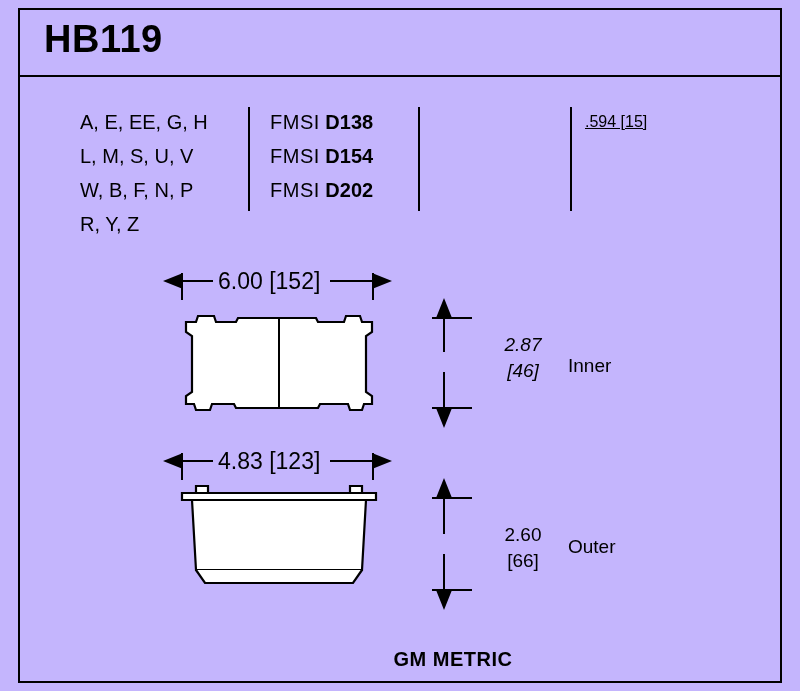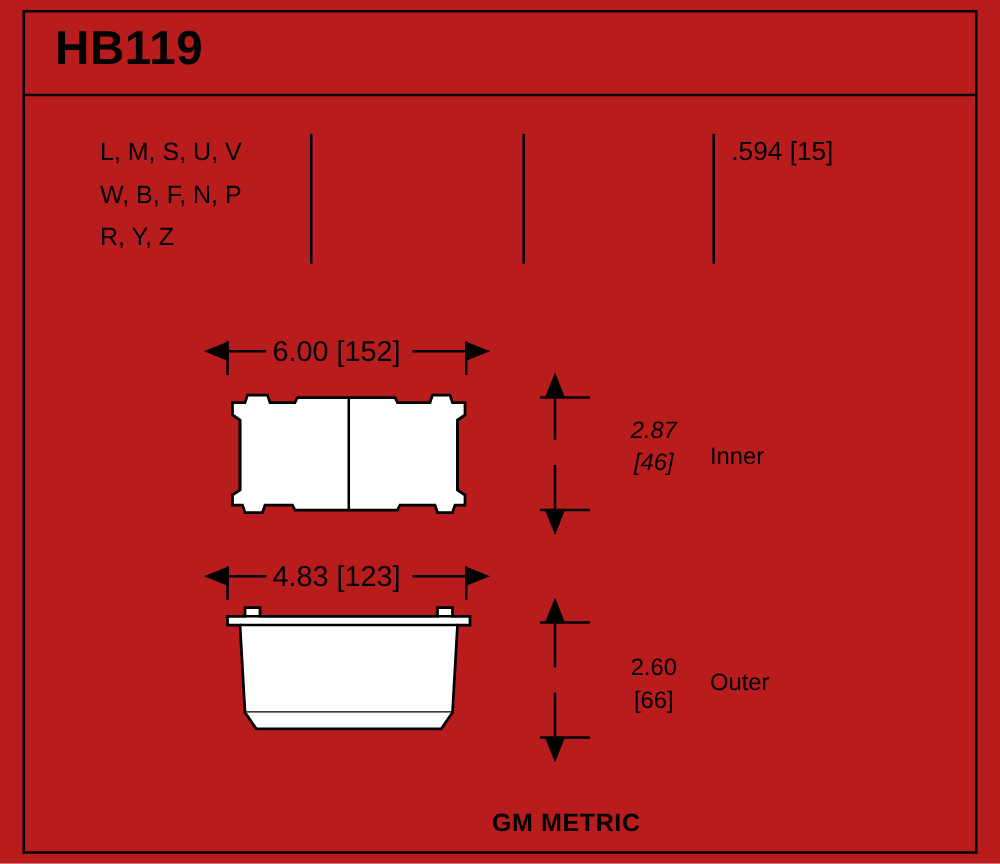--- a/index.html
+++ b/index.html
@@ -8,21 +8,21 @@
     background: #ffffff;
   }
   body {
     font-family: "Liberation Sans", sans-serif;
     color: #000000;
   }
   #sheet {
     position: relative;
     width: 800px;
     height: 691px;
-    background: #b91c1c;
+    background: #c4b5fd;
     overflow: hidden;
   }
 
   
   .frame {
     position: absolute;
     left: 18px;
     top: 8px;
     width: 764px;
     height: 675px;
@@ -91,23 +91,24 @@
     height: 34px;
     white-space: nowrap;
   }
   .fmsi-row .lbl { letter-spacing: 0.5px; }
   .fmsi-row .num { font-weight: bold; }
 
   .col-thickness {
     position: absolute;
     left: 505px;
     top: 0;
-    font-size: 21px;
+    font-size: 16px;
     line-height: 34px;
     white-space: nowrap;
+    text-decoration: underline;
   }
 
   
   .dim-h {
     position: absolute;
     font-size: 23px;
     white-space: nowrap;
   }
 
   svg.art {
@@ -152,29 +153,44 @@
 
   <div class="frame"></div>
 
   <div class="part-number">HB119</div>
 
   <div class="divider-top"></div>
 
   <div class="codes-table">
 
     <div class="col-compounds">
+      <div class="compound-row">A, E, EE, G, H</div>
       <div class="compound-row">L, M, S, U, V</div>
       <div class="compound-row">W, B, F, N, P</div>
       <div class="compound-row">R, Y, Z</div>
     </div>
 
     <div class="vline vline-1"></div>
     <div class="vline vline-2"></div>
     <div class="vline vline-3"></div>
 
+    <div class="col-fmsi">
+      <div class="fmsi-row">
+        <span class="lbl">FMSI</span>
+        <span class="num">D138</span>
+      </div>
+      <div class="fmsi-row">
+        <span class="lbl">FMSI</span>
+        <span class="num">D154</span>
+      </div>
+      <div class="fmsi-row">
+        <span class="lbl">FMSI</span>
+        <span class="num">D202</span>
+      </div>
+    </div>
 
     <div class="col-thickness">.594 [15]</div>
   </div>
 
   <div class="dim-h" style="left:218px; top:268px;">6.00 [152]</div>
   <div class="dim-h" style="left:218px; top:448px;">4.83 [123]</div>
 
   <div class="lbl-vert" style="left:488px; top:332px; width:70px;font-style:italic;">
     <span>2.87</span><br>
     <span>[46]</span>

